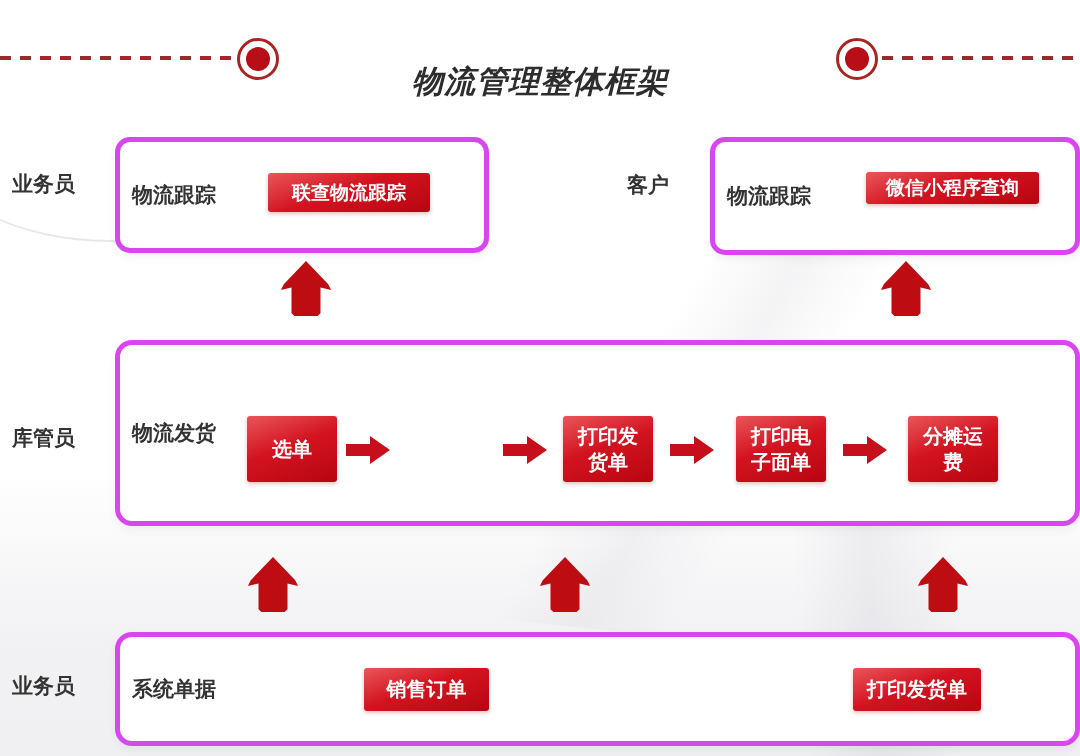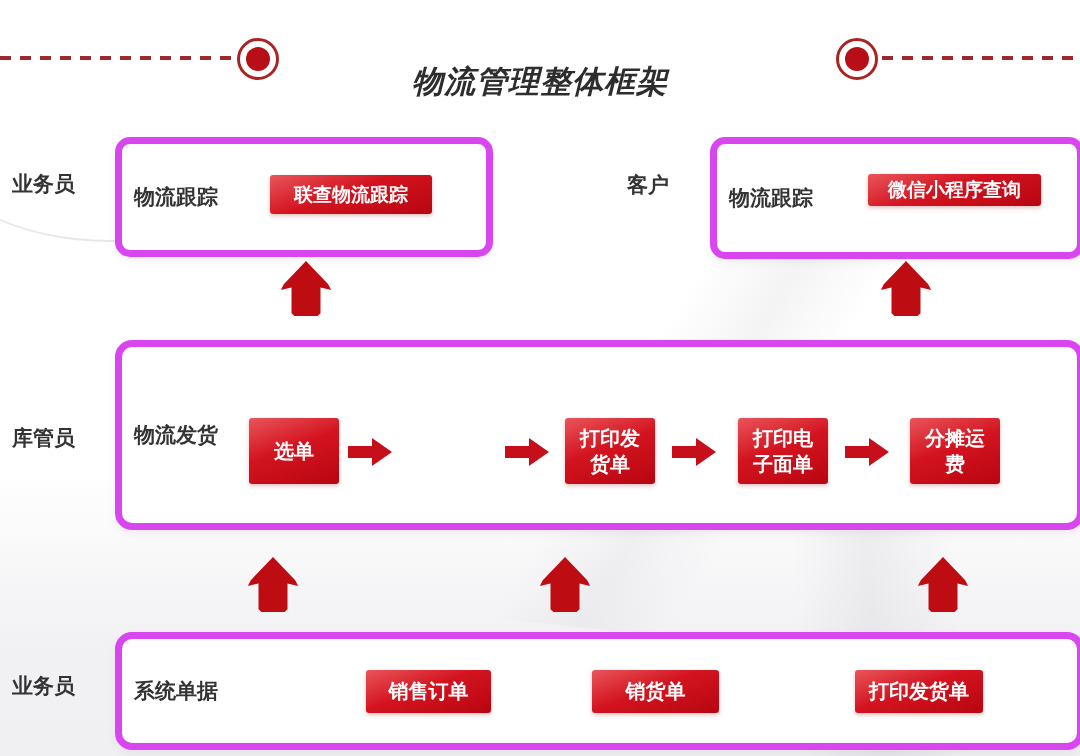--- a/index.html
+++ b/index.html
@@ -28,21 +28,21 @@
   .bullet-right{left:836px;top:38px;}
   .bullet .dot{width:24px;height:24px;border-radius:50%;background:#b70e18;}
   .page-title{position:absolute;left:0;top:40px;width:1080px;text-align:center;z-index:1;
     font-size:31px;font-weight:bold;color:#2d2d2d;letter-spacing:1px;font-style:italic;}
   
   .actor{position:absolute;z-index:1;font-size:21px;font-weight:bold;color:#333;}
   .actor-tl{left:12px;top:170px;}
   .actor-tr{left:627px;top:171px;}
   .actor-mid{left:12px;top:424px;}
   .actor-bot{left:12px;top:672px;}
-  .panel{position:absolute;z-index:1;background:#ffffff;border:7px solid #d946ef;
+  .panel{position:absolute;z-index:1;background:#ffffff;border:5px solid #d946ef;
     border-radius:15px;box-shadow:0 4px 10px rgba(0,0,0,.05);}
   .panel-tl{left:115px;top:137px;width:364px;height:106px;}
   .panel-tr{left:710px;top:137px;width:360px;height:108px;}
   .panel-mid{left:115px;top:340px;width:955px;height:176px;border-radius:17px;}
   .panel-bot{left:115px;top:632px;width:955px;height:104px;border-radius:17px;}
   .module{position:absolute;left:12px;top:50%;transform:translateY(-50%);
     font-size:21px;font-weight:bold;color:#333;white-space:nowrap;}
   
   .rbtn{position:absolute;display:flex;align-items:center;justify-content:center;
     color:#fff;font-weight:bold;text-align:center;border-radius:3px;
@@ -132,17 +132,16 @@
       <polygon points="28,1 51,25 54,31 43,28.5 43,55 40,58 16,58 13,55 13,28.5 2,31 5,25" fill="#bd0d12"></polygon>
     </svg>
   <svg class="uparrow up5" viewBox="0 0 56 60">
       <polygon points="28,1 51,25 54,31 43,28.5 43,55 40,58 16,58 13,55 13,28.5 2,31 5,25" fill="#bd0d12"></polygon>
     </svg>
 
   <div class="actor actor-bot">业务员</div>
   <div class="panel panel-bot">
     <span class="module">系统单据</span>
     <div class="rbtn doc doc1">销售订单</div>
-    <div class="rbtn doc doc2">销货单</div>
     <div class="rbtn doc doc3">打印发货单</div>
   </div>
 
 </div>
 
 </body></html>

